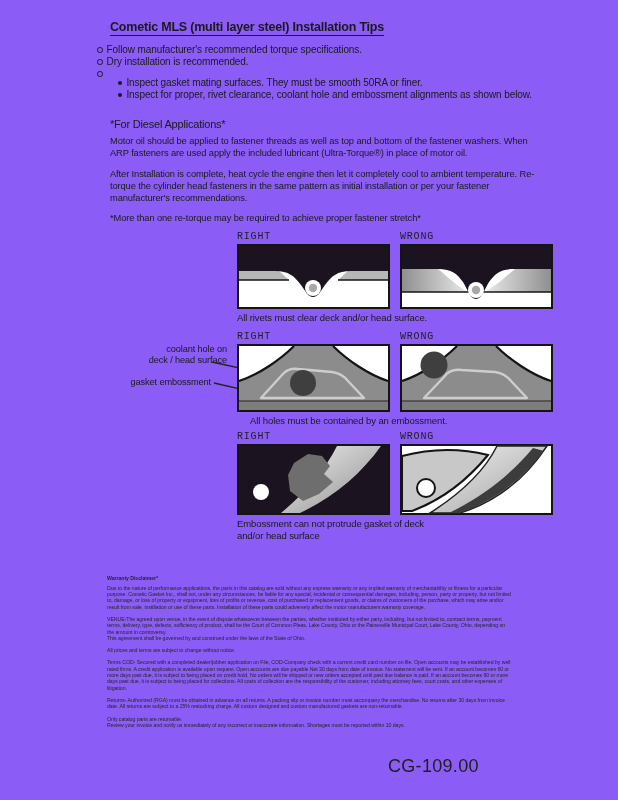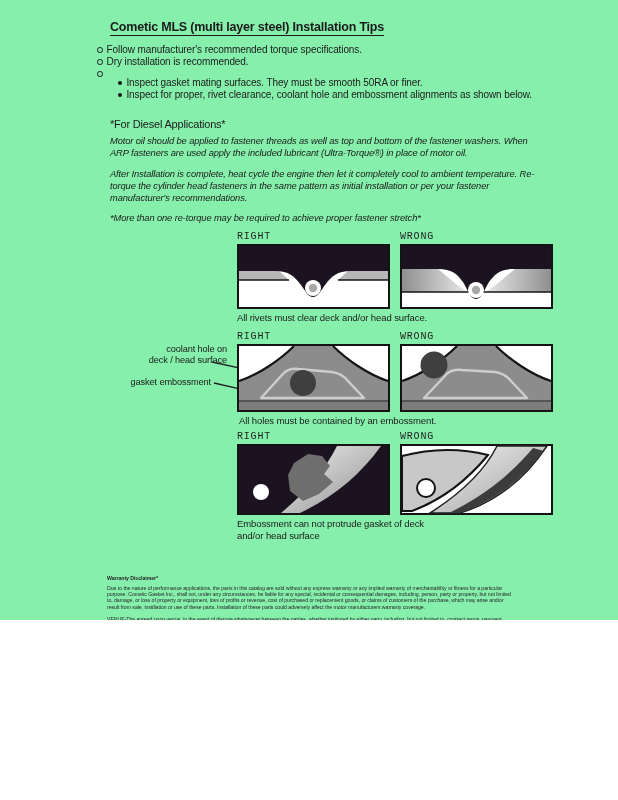--- a/index.html
+++ b/index.html
@@ -1,35 +1,35 @@
 <!DOCTYPE html>
 <html><head>
 <meta charset="utf-8">
 <style>
   html,body { margin:0; padding:0; background:#ffffff; }
   .page {
-    position:relative; width:618px; height:620px; background:#86efac;
+    position:relative; width:618px; height:800px; background:#8b5cf6;
     font-family:"Liberation Sans", sans-serif; color:#1a1a1a; overflow:hidden;
   }
   
   .title {
     position:absolute; left:110px; top:20px;
     font-size:12.5px; font-weight:700; letter-spacing:-0.2px;
     border-bottom:1.6px solid #1a1a1a; padding-bottom:1px;
   }
   
   .bullets { position:absolute; left:97px; top:44px; width:450px; font-size:10px; line-height:12px; letter-spacing:-0.1px; }
   .b-row { display:flex; align-items:flex-start; }
   .b-row.sub { padding-left:21px;text-align:center; }
   .o-marker { flex:none; width:3.6px; height:3.6px; border:1.1px solid #1a1a1a; border-radius:50%; margin:3.4px 4px 0 0; }
   .f-marker { flex:none; width:4.4px; height:4.4px; background:#1a1a1a; border-radius:50%; margin:3.6px 4px 0 0; }
   
   .diesel { position:absolute; left:110px; top:118px; width:438px; font-size:9.3px; line-height:12.2px; letter-spacing:-0.1px; }
   .diesel h3 { margin:0 0 5px 0; font-size:11px; font-weight:400; letter-spacing:-0.2px; }
-  .diesel p { margin:0 0 8px 0;font-style:italic; }
+  .diesel p { margin:0 0 8px 0; }
   
   .fig-label { position:absolute; width:153px; font-size:10px; letter-spacing:0.8px; color:#1f1f1f;font-family:Liberation Mono, monospace; }
   .fig-box { position:absolute; width:153px; }
   .fig-box svg { display:block; }
   .fig-caption { position:absolute; font-size:9.5px; line-height:11.5px; letter-spacing:-0.1px; }
   .side-label { position:absolute; width:106px; text-align:right; font-size:9.2px; line-height:10.5px; letter-spacing:-0.1px; }
   .leader { position:absolute; }
   
   .warranty { position:absolute; left:107px; top:575px; width:404px; font-size:5.2px; line-height:6.3px; letter-spacing:-0.05px; color:#272727; }
   .warranty .w-head { font-weight:700; margin:0 0 3.5px 0; }
@@ -145,21 +145,21 @@
       <path d="M2,2 H57 C43,16 21,31 2,37 Z" fill="#ffffff"></path>
       <path d="M57,2 C43,16 21,31 2,37" fill="none" stroke="#141414" stroke-width="2.2"></path>
       <path d="M151,2 H96 C110,16 132,31 151,37 Z" fill="#ffffff"></path>
       <path d="M96,2 C110,16 132,31 151,37" fill="none" stroke="#141414" stroke-width="2.2"></path>
       <rect x="2" y="57" width="149" height="9" fill="#7d7d7d"></rect>
       <line x1="2" y1="57" x2="151" y2="57" stroke="#454545" stroke-width="1.4"></line>
       <path d="M24,54 L44,33 C48,27 55,25 62,26 L95,28 C102,29 107,32 111,37 L127,54 Z" fill="none" stroke="#cdcdcd" stroke-width="2.4" stroke-linejoin="round"></path>
       <circle cx="34" cy="21" r="13.5" fill="#3f3f3f"></circle>
     </svg>
   </div>
-  <div class="fig-caption" style="left:239px; top:415px;">All holes must be contained by an embossment.</div>
+  <div class="fig-caption" style="left:250px; top:415px;">All holes must be contained by an embossment.</div>
 
   <div class="fig-label" style="left:237px; top:431px;">RIGHT</div>
   <div class="fig-label" style="left:400px; top:431px;">WRONG</div>
 
   <div class="fig-box" style="left:237px; top:444px;">
     <svg width="153" height="71" viewBox="0 0 153 71">
       <defs>
         <linearGradient id="g3r" x1="0" y1="0" x2="1" y2="1">
           <stop offset="0" stop-color="#efefef"></stop>
             <stop offset="1" stop-color="#8e8e8e"></stop>

